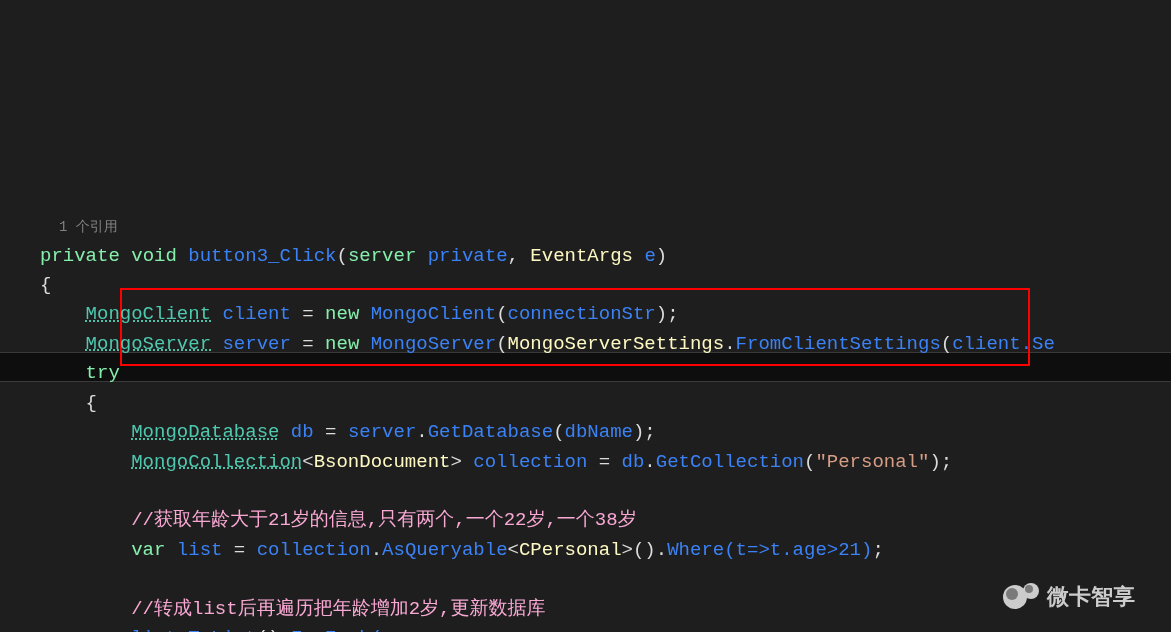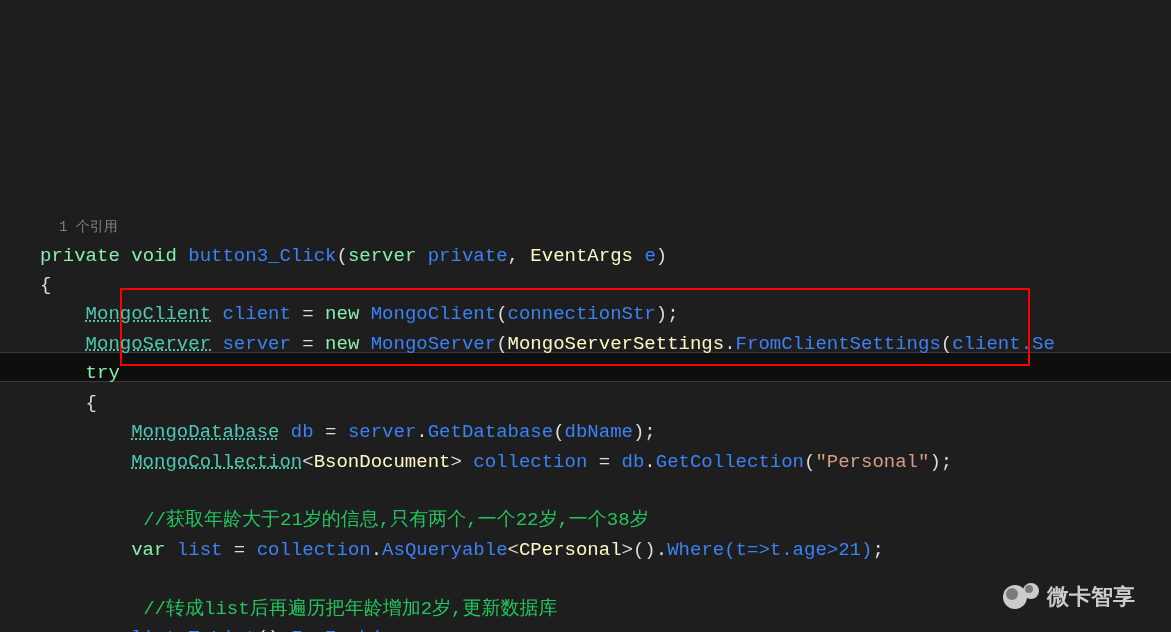--- a/index.html
+++ b/index.html
@@ -16,21 +16,21 @@
     line-height: 1.55;
   }
   .editor { padding: 6px 0 0 40px; }
   .refs { color: #808080; font-size: 14px; margin-left: 19px; }
   .kw   { color: #86efac; }
   .type { color: #fef9c3; }
   .type-u { color: #4ec9b0; text-decoration: underline dotted #4ec9b0; }
   .punc { color: #dcdcdc; }
   .ident{ color: #3b82f6; }
   .str  { color: #d69d85; }
-  .cmt  { color: #22c55e; margin-left: 12px; }
+  .cmt  { color: #f9a8d4; }
   .highlight-box {
     position: absolute;
     border: 2px solid #ff0000;
     left: 120px;
     top: 288px;
     width: 910px;
     height: 78px;
     pointer-events: none;
   }
   .line-highlight {

